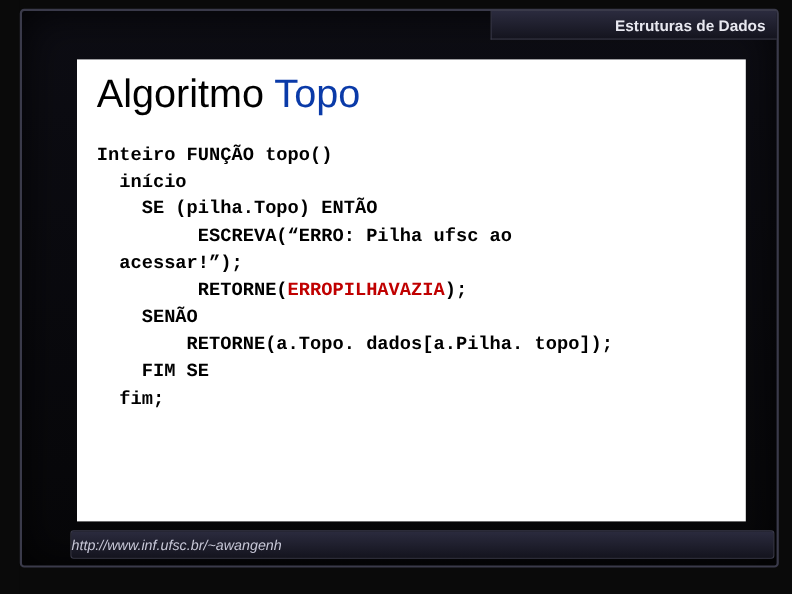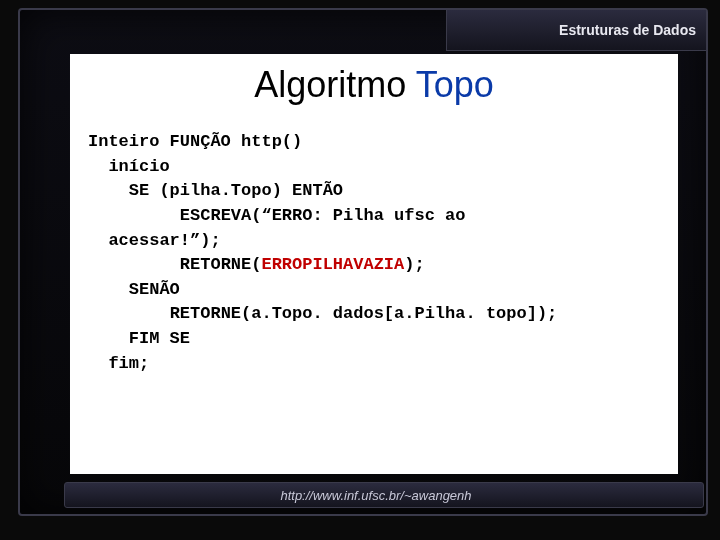--- a/index.html
+++ b/index.html
@@ -17,21 +17,21 @@
     height: 508px;
     border: 2px solid #3a3a4a;
     border-radius: 4px;
     background: linear-gradient(to bottom, #0d0d14 0%, #070709 100%);
     box-shadow: inset 0 0 40px rgba(0,0,0,0.8);
   }
   .header-band {
     position: absolute;
     top: 0;
     right: 0;
-    height: 41px;
+    height: 26px;
     width: 260px;
     background: linear-gradient(to bottom, #2b2b3e 0%, #14141e 100%);
     border-bottom: 1px solid #3a3a4a;
     border-left: 1px solid #3a3a4a;
     display: flex;
     align-items: center;
     justify-content: flex-end;
     padding-right: 10px;
   }
   .header-band span {
@@ -46,21 +46,20 @@
     right: 28px;
     bottom: 40px;
     background: #ffffff;
     padding: 10px 18px 18px 18px;
   }
   .title {
     font-size: 36px;
     font-weight: 400;
     margin-bottom: 24px;
     font-family: Arial, sans-serif;
-    text-align: center;
   }
   .title .t1 { color: #000; }
   .title .t2 { color: #0a3aa8; }
   .code {
     font-family: "Courier New", Courier, monospace;
     font-size: 17px;
     line-height: 1.45;
     color: #000;
     white-space: pre-wrap;
     font-weight: bold;
@@ -70,21 +69,21 @@
     position: absolute;
     left: 44px;
     right: 2px;
     bottom: 6px;
     height: 26px;
     background: linear-gradient(to bottom, #2b2b3e 0%, #14141e 100%);
     border: 1px solid #3a3a4a;
     border-radius: 3px;
     display: flex;
     align-items: center;
-    justify-content: center;
+    justify-content: flex-start;
     padding-right: 16px;
   }
   .footer-band span {
     color: #c8c8d8;
     font-style: italic;
     font-size: 13px;
   }
   .left-rail {
     position: absolute;
     left: 0;
@@ -102,21 +101,21 @@
 <div class="frame">
   <div class="header-band">
     <span>Estruturas de Dados</span>
   </div>
 
   <div class="content">
     <div class="title">
       <span class="t1">Algoritmo </span><span class="t2">Topo</span>
     </div>
 
-    <div class="code"><span>Inteiro FUNÇÃO http()</span>
+    <div class="code"><span>Inteiro FUNÇÃO topo()</span>
 <span>  início</span>
 <span>    SE (pilha.Topo) ENTÃO</span>
 <span>         ESCREVA(“ERRO: Pilha ufsc ao</span>
 <span>  acessar!”);</span>
 <span>         RETORNE(</span><span class="kw-err">ERROPILHAVAZIA</span><span>);</span>
 <span>    SENÃO</span>
 <span>        RETORNE(a.Topo. dados[a.Pilha. topo]);</span>
 <span>    FIM SE</span>
 <span>  fim;</span></div>
   </div>

